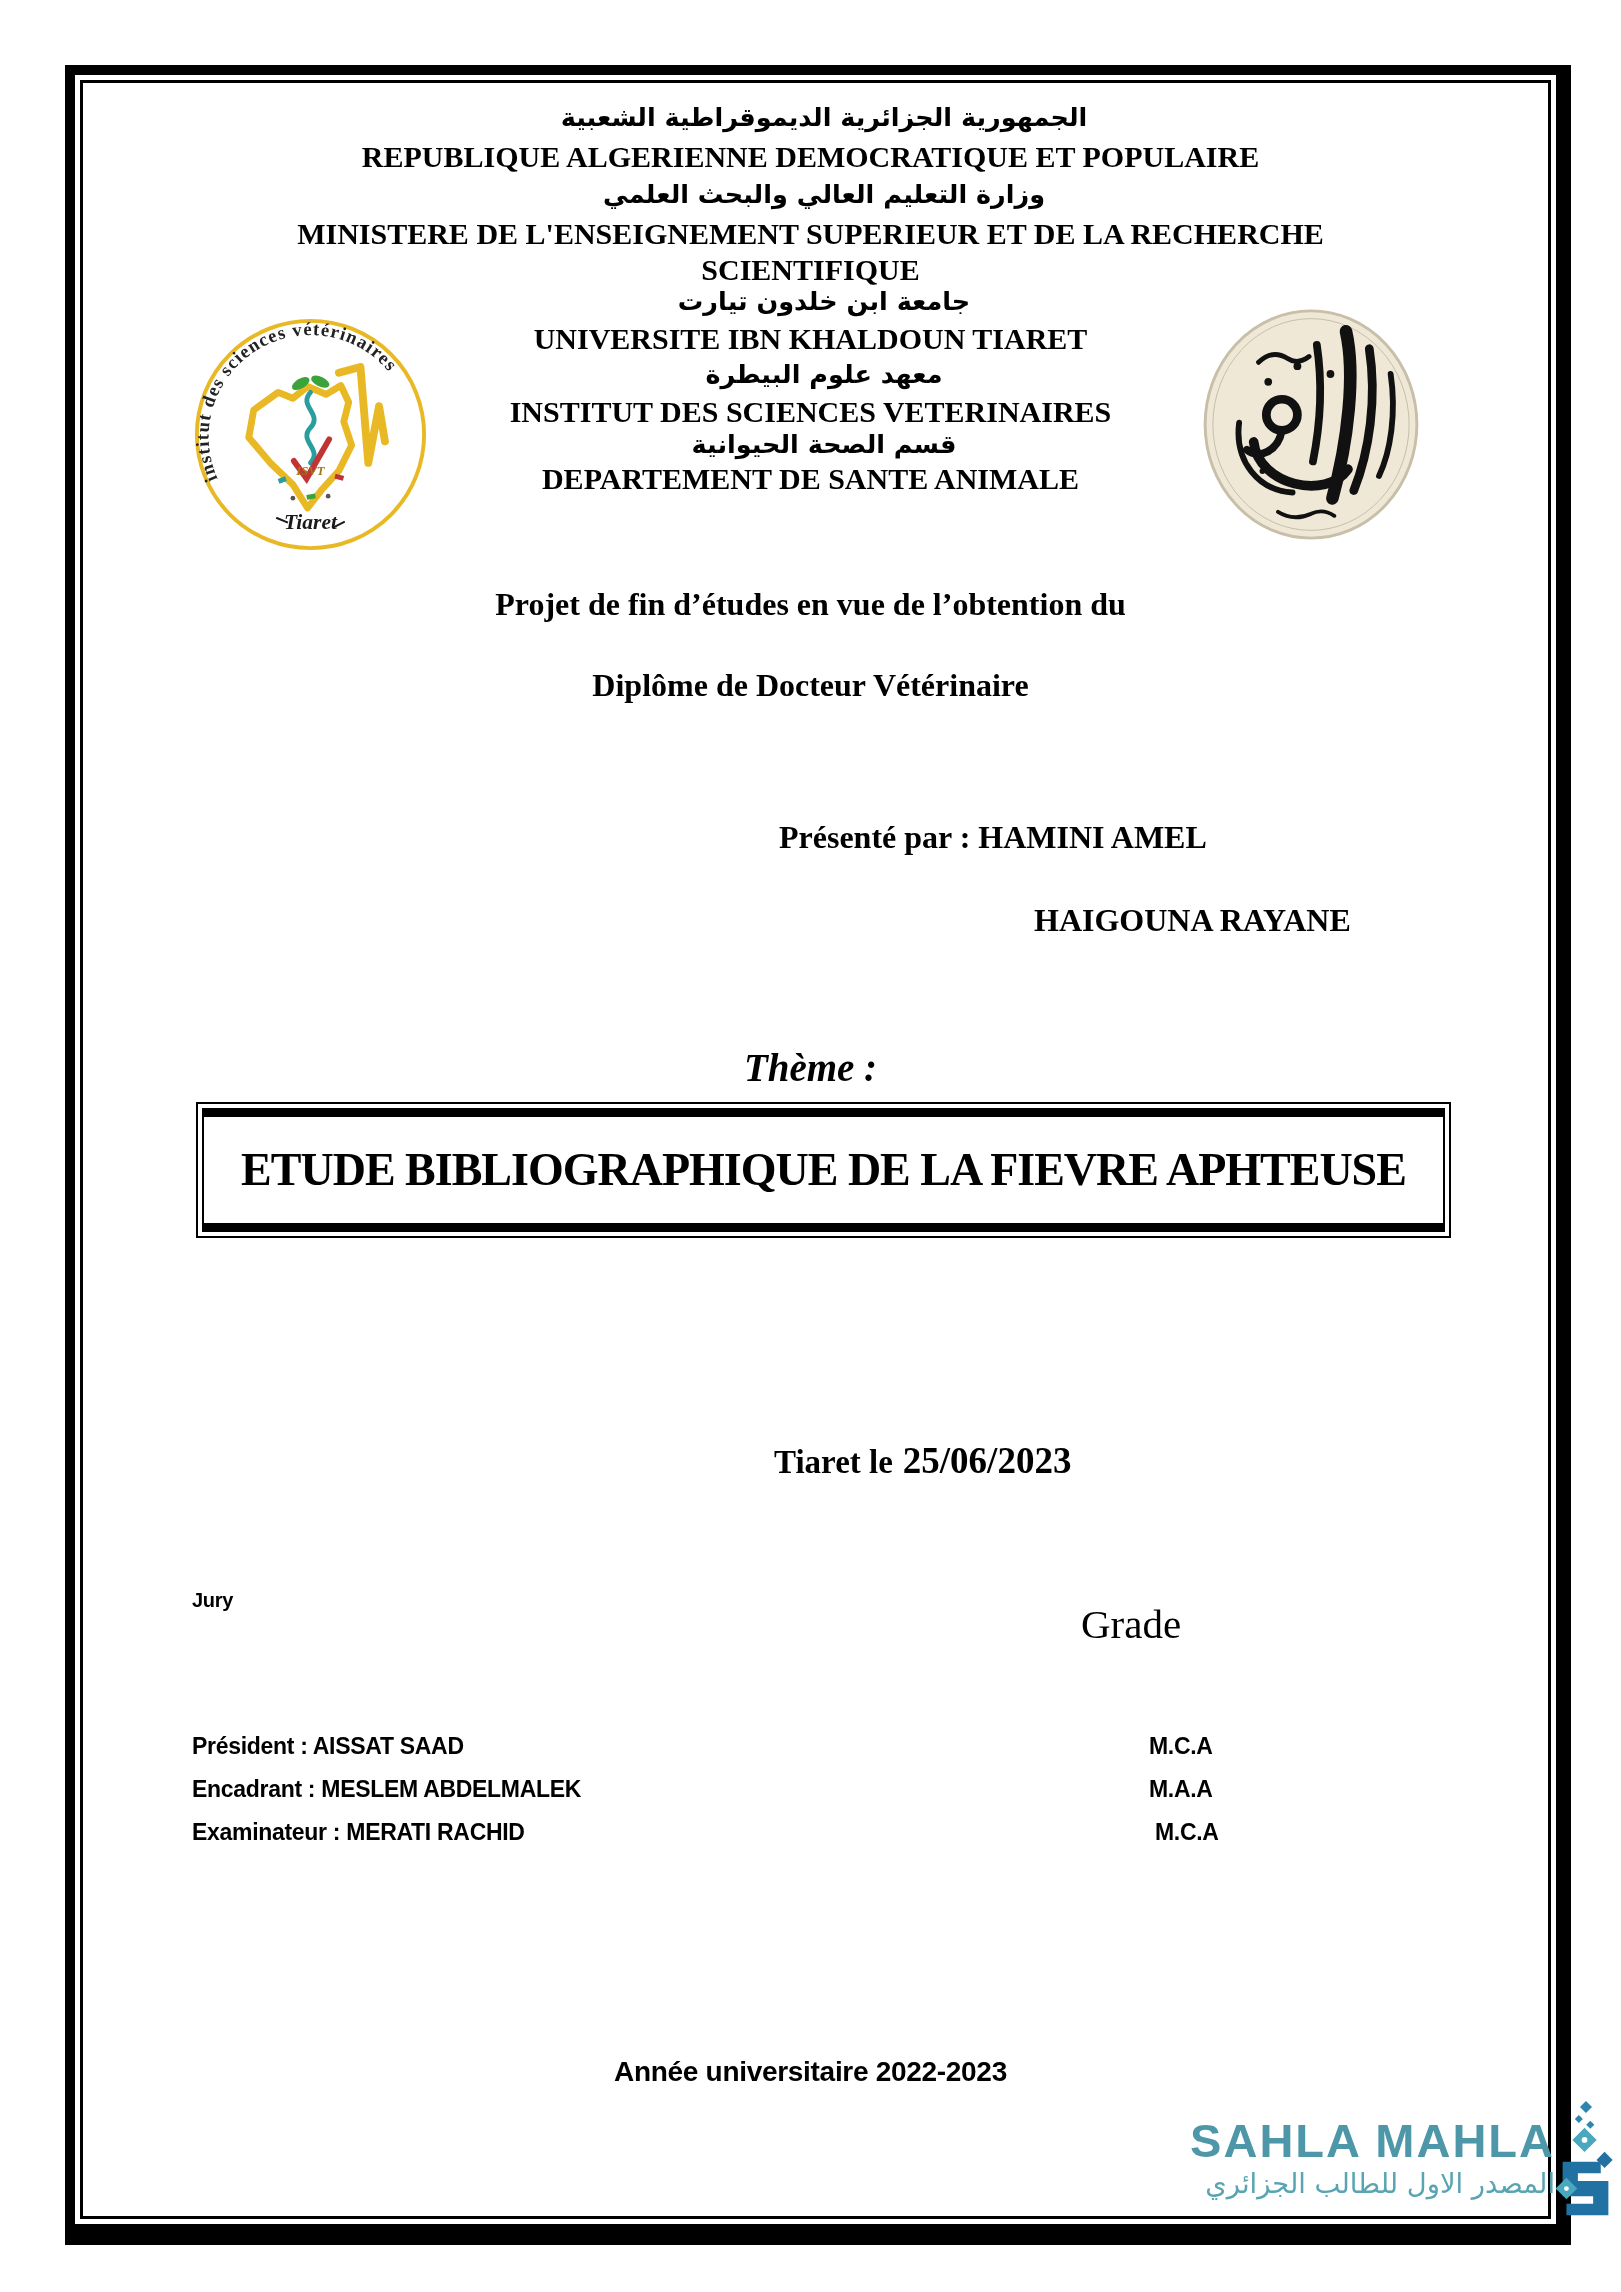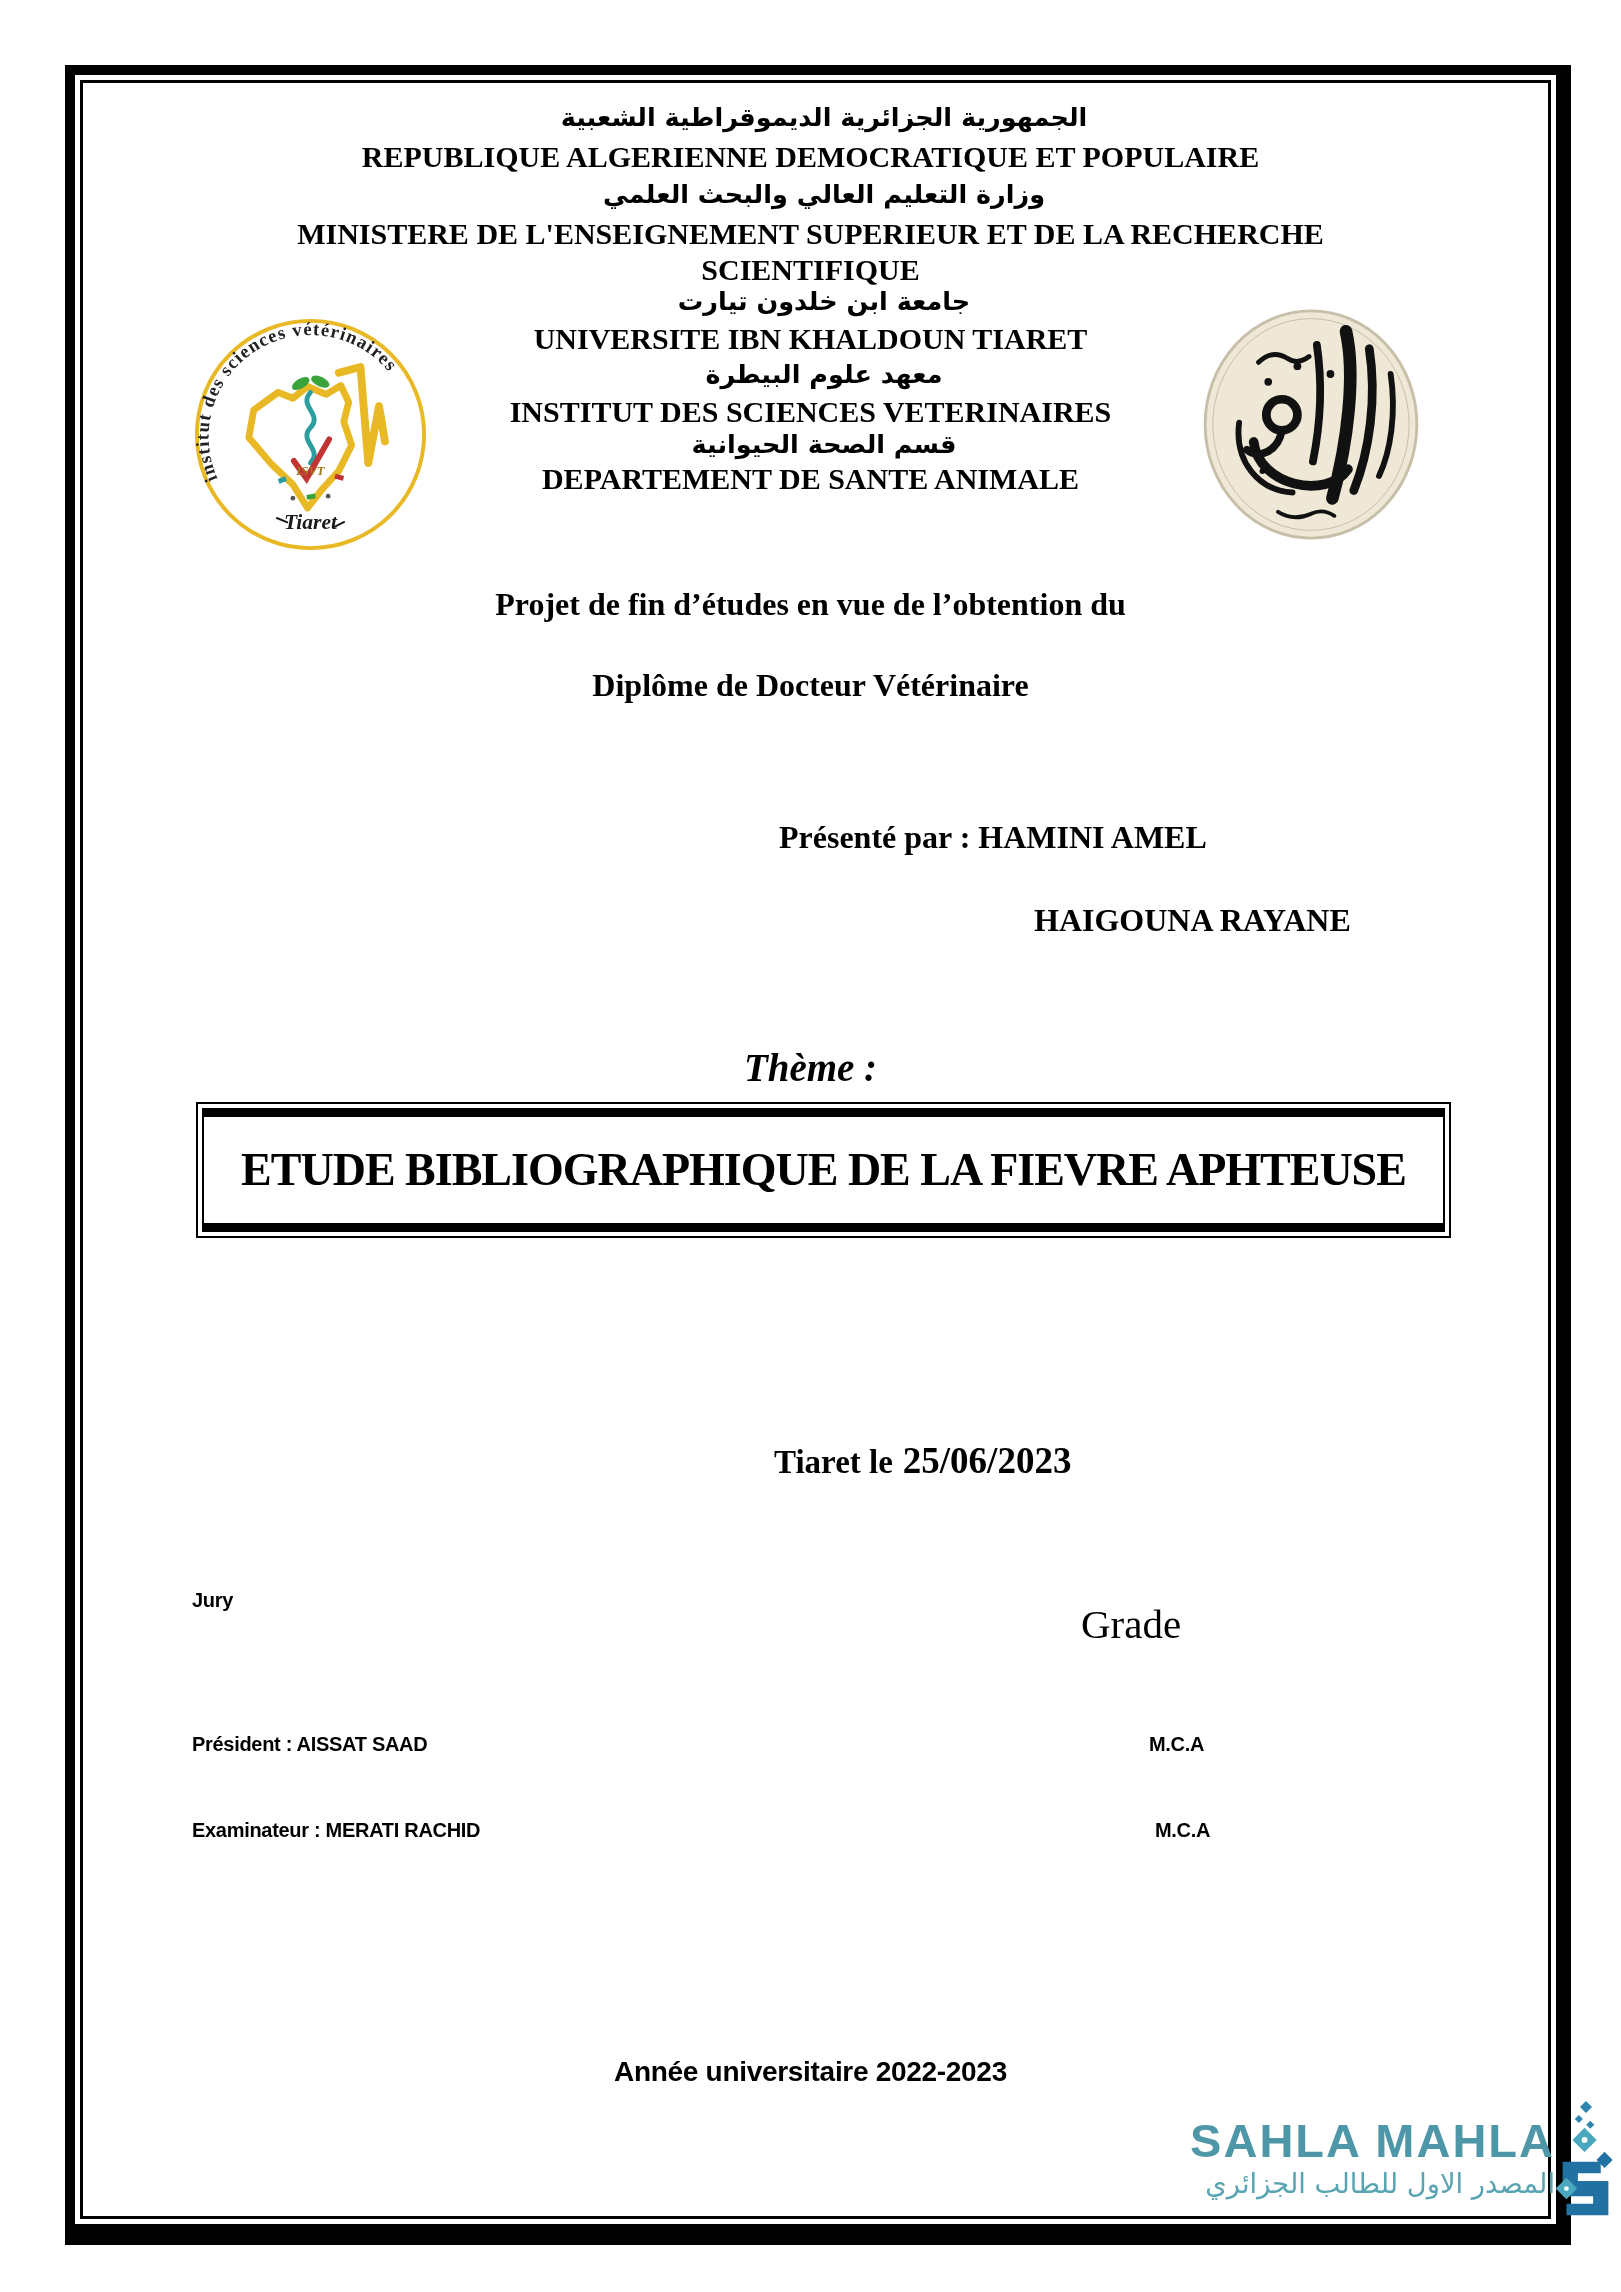--- a/index.html
+++ b/index.html
@@ -30,21 +30,21 @@
   .theme-title{font-size:46px;font-weight:bold;white-space:nowrap;letter-spacing:-1px;}
 
   .defense{position:absolute;left:774px;top:1439px;white-space:nowrap;font-weight:bold;}
   .defense .lbl{font-size:33px;}
   .defense .date{font-size:37px;margin-left:6px;}
 
   .grade-head{position:absolute;left:1081px;top:1600px;font-size:41px;font-weight:normal;}
 
   .sansb{font-family:"Liberation Sans",sans-serif;font-weight:bold;letter-spacing:-0.3px;}
   .jury-label{position:absolute;left:192px;top:1589px;font-size:20px;text-align:right;}
-  .jury-row{position:absolute;left:192px;right:0;font-size:20px;white-space:nowrap;}
+  .jury-row{position:absolute;left:192px;right:0;font-size:23px;white-space:nowrap;}
   .jury-row .grade{position:absolute;left:957px;}
 
   .year{position:absolute;left:0;right:0;top:2056px;text-align:center;font-size:28px;}
 
   .wm-title{position:absolute;right:66px;top:2113px;font-family:"Liberation Sans",sans-serif;
     font-weight:bold;font-size:47px;letter-spacing:2px;white-space:nowrap;}
   .wm-sub{position:absolute;right:66px;top:2168px;font-family:"DejaVu Sans",sans-serif;
     font-size:27.4px;white-space:nowrap;}
 
   .logo-left{position:absolute;left:192px;top:316px;width:237px;height:237px;}
@@ -143,20 +143,24 @@
       <span class="date">25/06/2023</span>
     </div>
 
     <div class="grade-head">Grade</div>
     <div class="jury-label sansb">Jury</div>
 
     <div class="jury-row sansb" style="top:1733px">
       <span>Président : AISSAT SAAD</span>
       <span class="grade">M.C.A</span>
     </div>
+    <div class="jury-row sansb" style="top:1776px">
+      <span>Encadrant :  MESLEM ABDELMALEK</span>
+      <span class="grade">M.A.A</span>
+    </div>
     <div class="jury-row sansb" style="top:1819px">
       <span>Examinateur : MERATI RACHID</span>
       <span class="grade" style="left:963px">M.C.A</span>
     </div>
 
     <div class="year sansb">Année universitaire 2022-2023</div>
 
     <div class="wm-title" style="color:#4E97A8">SAHLA MAHLA</div>
     <div class="wm-sub" style="color:#58A4B2" dir="rtl">المصدر الاول للطالب الجزائري</div>
     <svg class="wm-mark" viewBox="0 0 64 122">

